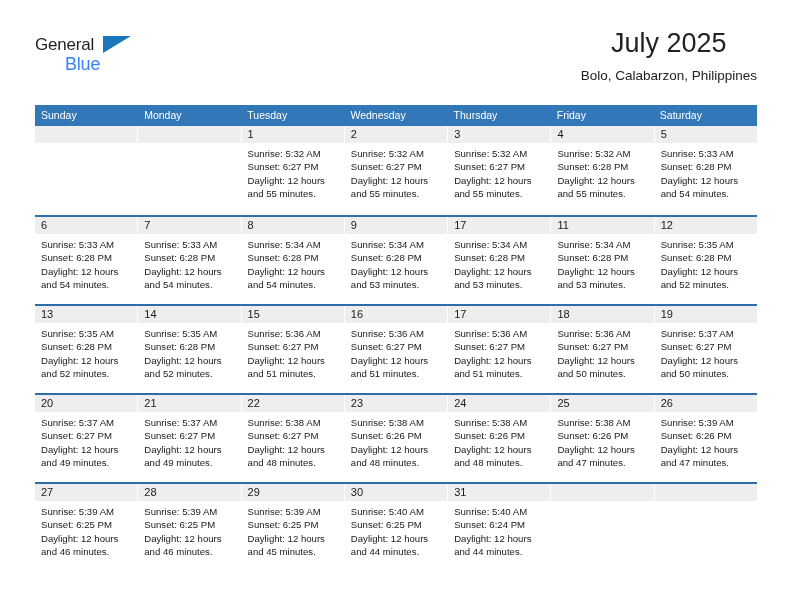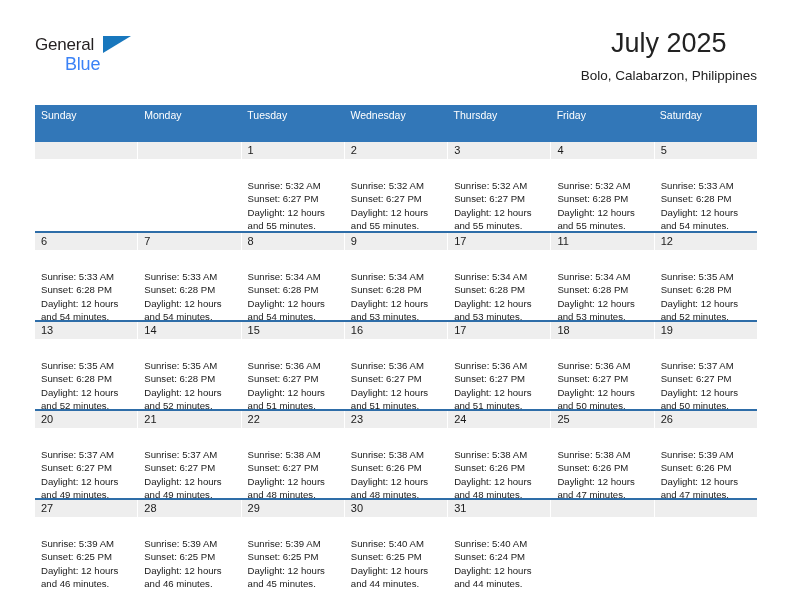--- a/index.html
+++ b/index.html
@@ -89,21 +89,22 @@
   
   .calendar {
     position: absolute;
     left: 35px;
     top: 105px;
     width: 722px;
   }
   .dow-row {
     display: flex;
     background: #3277b8;
-    height: 37px;
+    height: 21px;
+    justify-content: flex-end;
   }
   .dow {
     flex: 1 1 0;
     color: #ffffff;
     font-size: 10.5px;
     line-height: 21px;
     padding-left: 6px;
     box-sizing: border-box;
     white-space: nowrap;
   }
@@ -131,21 +132,21 @@
     height: 17px;
     font-size: 11px;
     color: #1a1a1a;
     line-height: 17px;
     padding-left: 6px;
     box-sizing: border-box;
     border-right: 1px solid #ffffff;
     margin-right: -1px;
   }
   .cell-body {
-    padding: 20px 6px 0 6px;
+    padding: 4px 6px 0 6px;
     font-size: 9.6px;
     line-height: 13.4px;
     color: #1a1a1a;
   }
   .cell-body div {
     white-space: nowrap;
   }
 </style>
 </head>
 <body>

